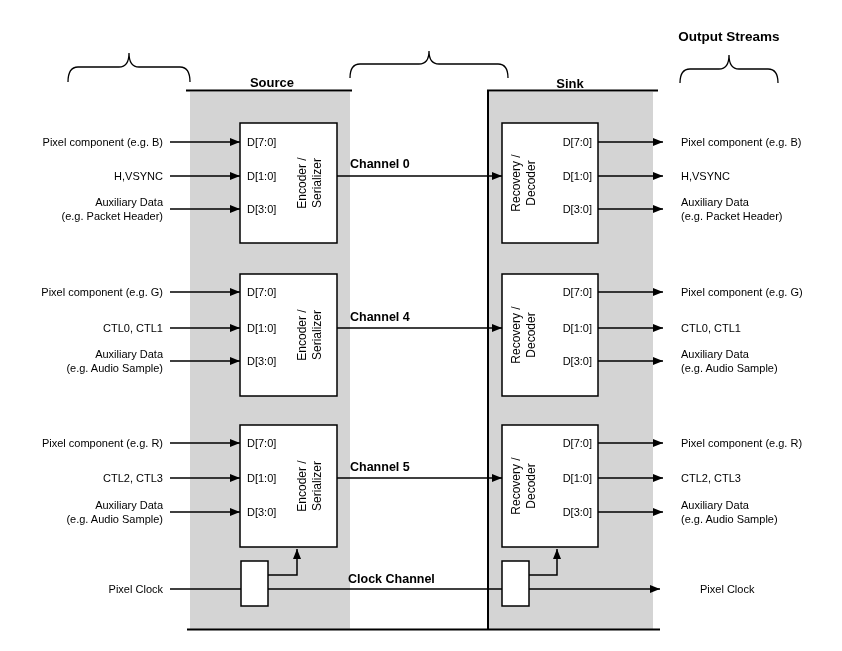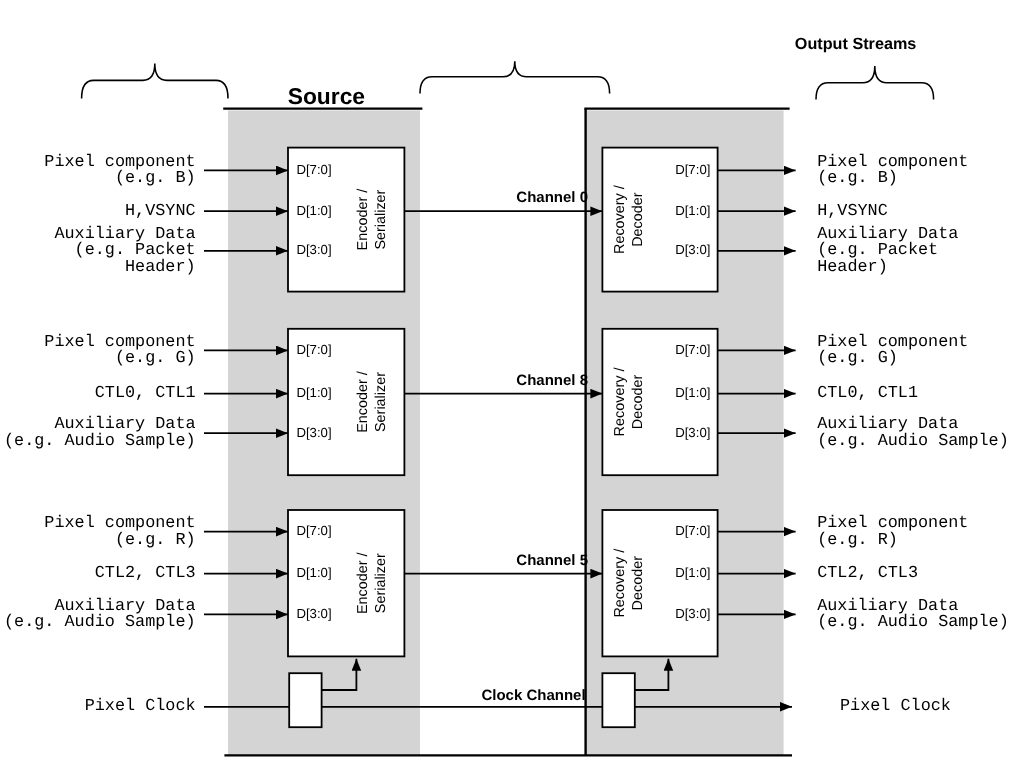--- a/index.html
+++ b/index.html
@@ -8,49 +8,48 @@
     width: 842px;
     height: 651px;
     background: #ffffff;
     font-family: "Liberation Sans", "DejaVu Sans", sans-serif;
     color: #000;
     overflow: hidden;
   }
   .canvas svg { position: absolute; left: 0; top: 0; }
   .txt {
     position: absolute;
-    font-size: 14px;
+    font-size: 11px;
     line-height: 14px;
     white-space: pre-line;
     transform: translateY(-50%);
-    font-family: Liberation Mono, monospace;
   }
   .txt.right  { text-align: right; }
   .txt.left   { text-align: left; }
   .hdr {
     position: absolute;
     font-weight: bold;
     font-size: 13.5px;
     line-height: 18px;
     white-space: pre-line;
     text-align: center;
     transform: translateY(-50%);
   }
   .boxhdr {
     position: absolute;
     font-weight: bold;
-    font-size: 19px;
+    font-size: 13px;
     text-align: center;
     transform: translateY(-50%);
   }
   .chan {
     position: absolute;
     font-weight: bold;
     font-size: 12.5px;
-    text-align: right;
+    text-align: left;
     transform: translateY(-50%);
   }
   .port {
     position: absolute;
     font-size: 11px;
     line-height: 12px;
     transform: translateY(-50%);
   }
   .vtext {
     position: absolute;
@@ -124,25 +123,26 @@
     <polyline points="268,575 297,575 297,549" fill="none" stroke="#000" stroke-width="1.5" marker-end="url(#ah)"></polyline>
     <polyline points="529,575 557,575 557,549" fill="none" stroke="#000" stroke-width="1.5" marker-end="url(#ah)"></polyline>
 
     <g fill="none" stroke="#000" stroke-width="1.3">
       <path d="M 68,82 Q 68,67 78,67 L 119,67 Q 129,67 129,53 Q 129,67 139,67 L 180,67 Q 190,67 190,82"></path>
       <path d="M 350,78 Q 350,64 360,64 L 419,64 Q 429,64 429,51 Q 429,64 439,64 L 498,64 Q 508,64 508,78"></path>
       <path d="M 680,83 Q 680,69 690,69 L 719,69 Q 729,69 729,55 Q 729,69 739,69 L 768,69 Q 778,69 778,83"></path>
     </g>
   </svg>
 
-  <div class="hdr" style="left:613px; top:37px; width:200px;">Output Streams</div>
+  <div class="hdr" style="left:629px; top:37px; width:200px;">Output Streams</div>
   <div class="boxhdr" style="left:192px; top:82px; width:160px;">Source</div>
+  <div class="boxhdr" style="left:490px; top:83px; width:160px;">Sink</div>
 
   <div class="chan" style="left:350px; top:164px; width:140px;">Channel 0</div>
-  <div class="chan" style="left:350px; top:317px; width:140px;">Channel 8</div>
+  <div class="chan" style="left:350px; top:317px; width:140px;">Channel 4</div>
   <div class="chan" style="left:350px; top:467px; width:140px;">Channel 5</div>
   <div class="chan" style="left:348px; top:579px; width:140px;">Clock Channel</div>
 
   <div class="txt right" style="left:0; top:142px; width:163px;">Pixel component (e.g. B)</div>
   <div class="txt right" style="left:0; top:176px; width:163px;">H,VSYNC</div>
   <div class="txt right" style="left:0; top:209px; width:163px;">Auxiliary Data
 (e.g. Packet Header)</div>
   <div class="txt right" style="left:0; top:292px; width:163px;">Pixel component (e.g. G)</div>
   <div class="txt right" style="left:0; top:328px; width:163px;">CTL0, CTL1</div>
   <div class="txt right" style="left:0; top:361px; width:163px;">Auxiliary Data

